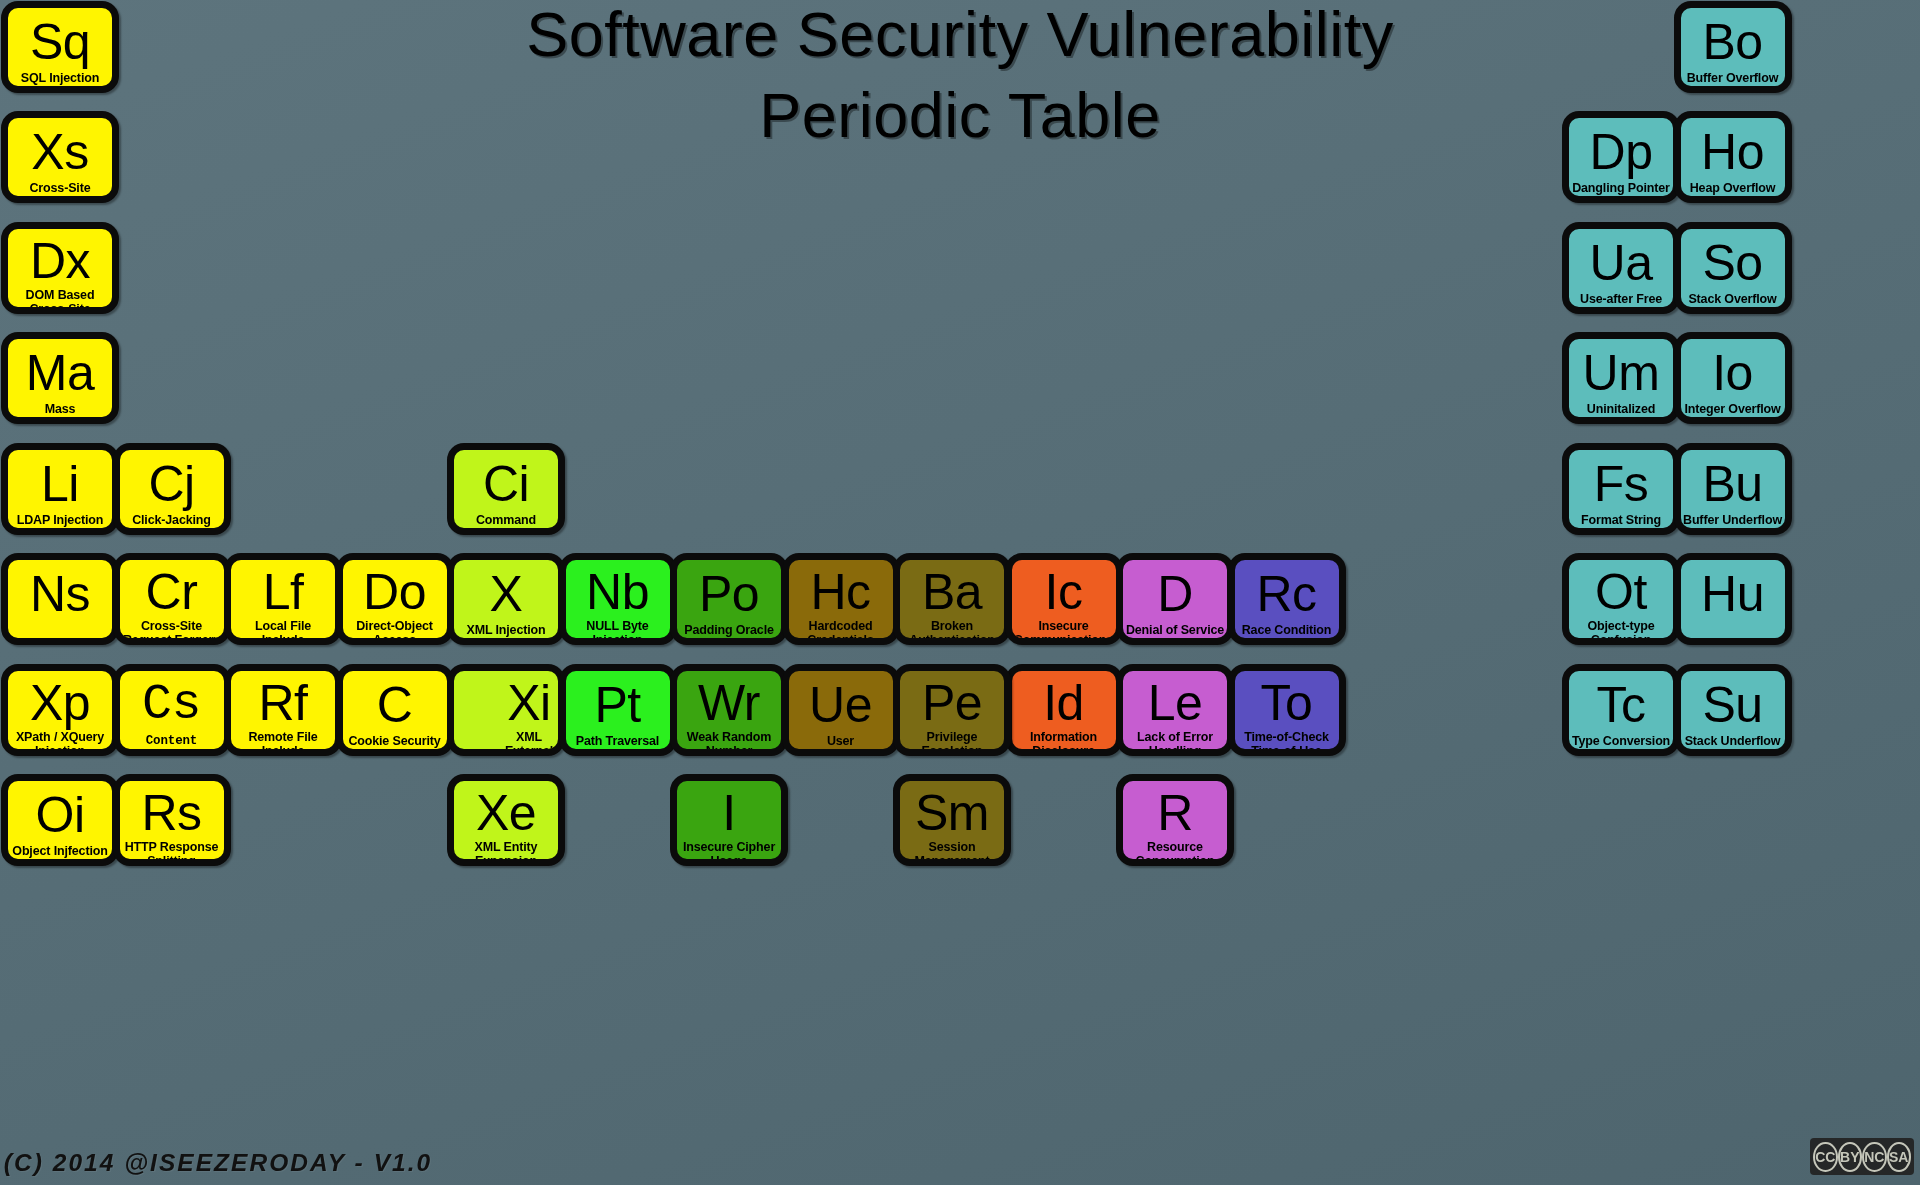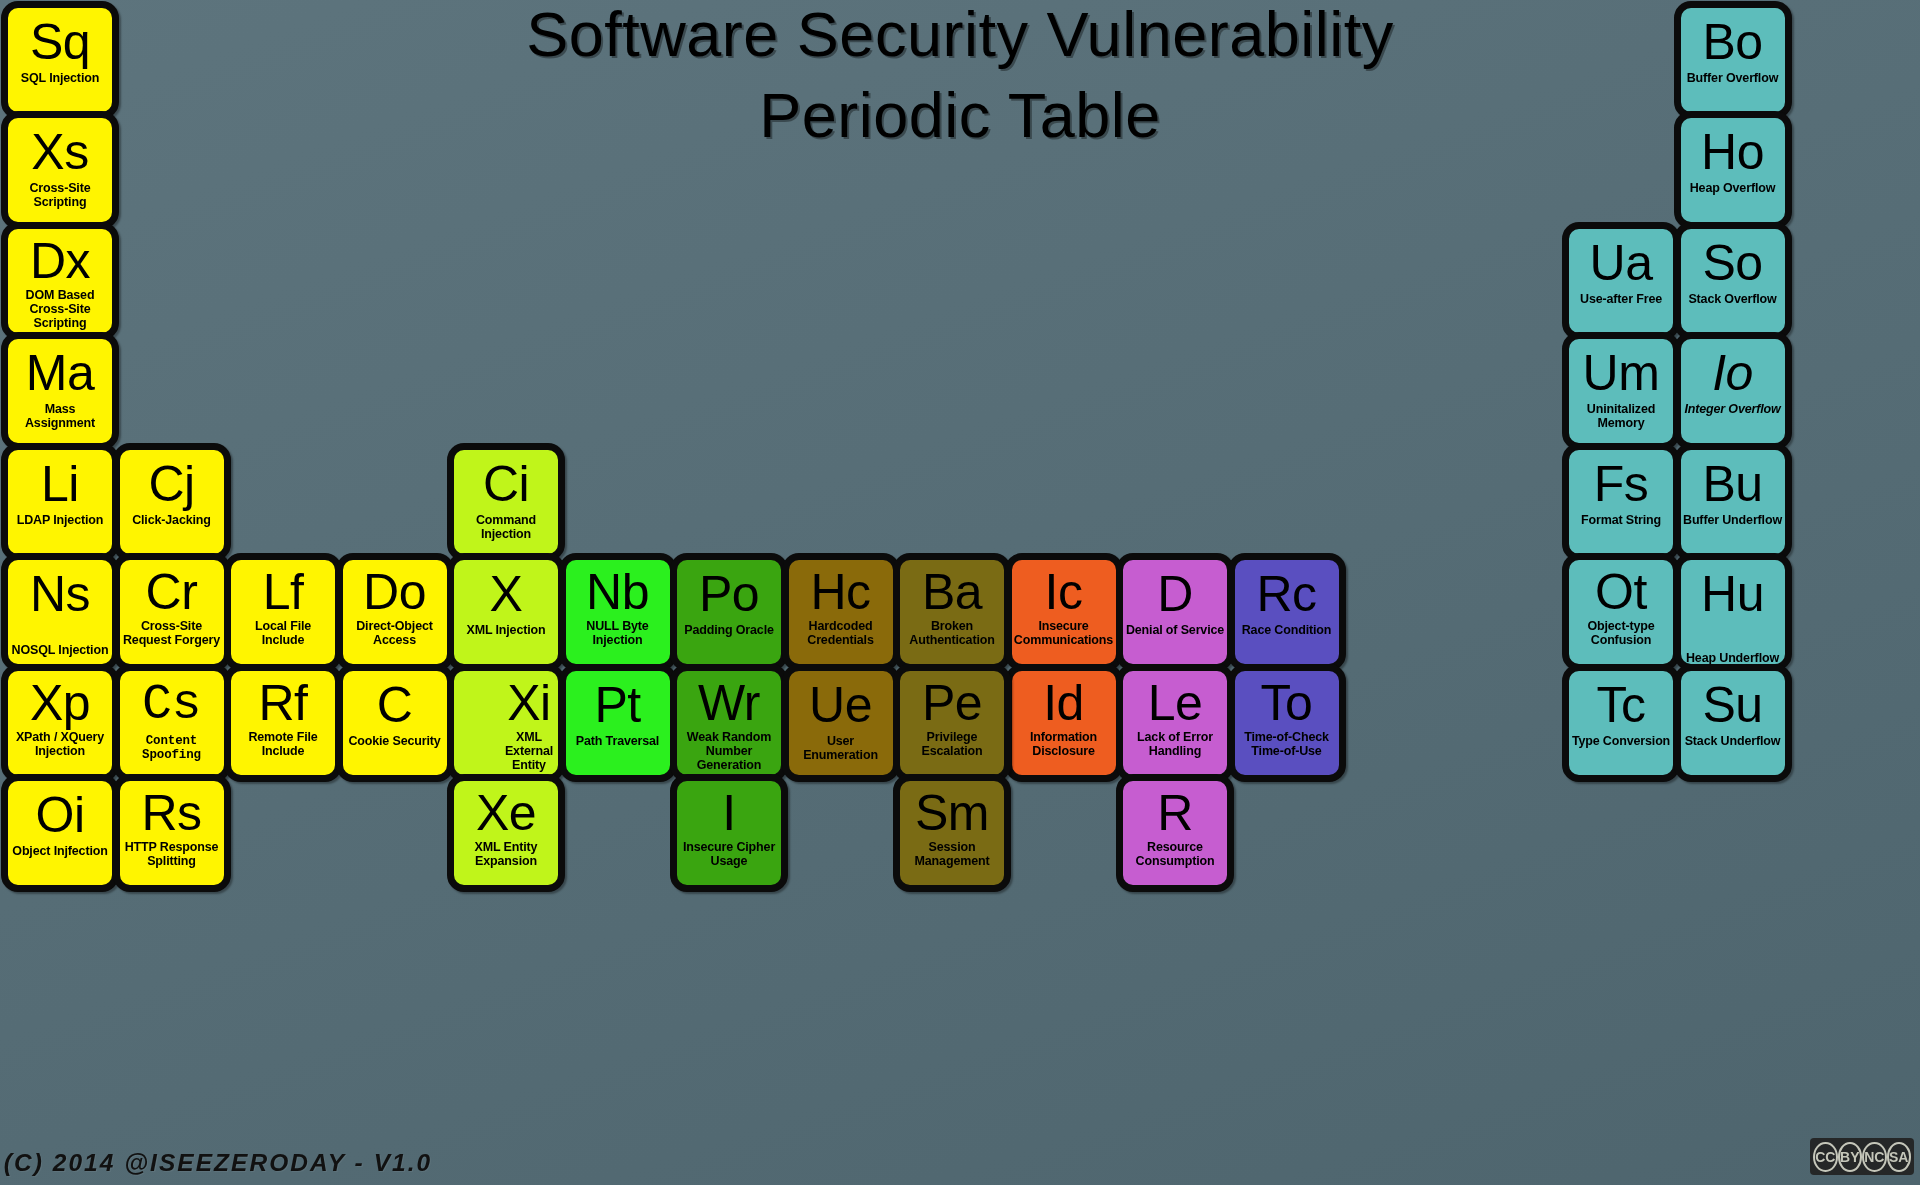--- a/index.html
+++ b/index.html
@@ -37,21 +37,21 @@
     position: absolute;
     left: 0;
     top: 0;
     width: 1920px;
     height: 1100px;
   }
 
   .cell {
     position: absolute;
     width: 118px;
-    height: 118px;
+    height: 92px;
     border: 7px solid #0b0b0b;
     border-radius: 17px;
     box-sizing: border-box;
     display: flex;
     flex-direction: column;
     align-items: center;
     justify-content: flex-start;
     overflow: hidden;
     box-shadow: 2px 2px 2px rgba(0,0,0,0.35);
   }
@@ -134,20 +134,24 @@
       <div class="nm">SQL Injection</div>
     </div>
     <div class="cell" style="left: 1673.5px; top: 0.5px; background: rgb(93, 189, 187);">
       <div class="sym">Bo</div>
       <div class="nm">Buffer Overflow</div>
     </div>
     <div class="cell" style="left: 1px; top: 111px; background: rgb(255, 245, 0);">
       <div class="sym">Xs</div>
       <div class="nm">Cross-Site Scripting</div>
     </div>
+    <div class="cell" style="left: 1562px; top: 111px; background: rgb(93, 189, 187);">
+      <div class="sym">Dp</div>
+      <div class="nm">Dangling Pointer</div>
+    </div>
     <div class="cell" style="left: 1673.5px; top: 111px; background: rgb(93, 189, 187);">
       <div class="sym">Ho</div>
       <div class="nm">Heap Overflow</div>
     </div>
     <div class="cell two" style="left: 1px; top: 221.5px; background: rgb(255, 245, 0);">
       <div class="sym">Dx</div>
       <div class="nm">DOM Based
 Cross-Site Scripting</div>
     </div>
     <div class="cell" style="left: 1562px; top: 221.5px; background: rgb(93, 189, 187);">
@@ -159,21 +163,21 @@
       <div class="nm">Stack Overflow</div>
     </div>
     <div class="cell" style="left: 1px; top: 332px; background: rgb(255, 245, 0);">
       <div class="sym">Ma</div>
       <div class="nm">Mass Assignment</div>
     </div>
     <div class="cell" style="left: 1562px; top: 332px; background: rgb(93, 189, 187);">
       <div class="sym">Um</div>
       <div class="nm">Uninitalized Memory</div>
     </div>
-    <div class="cell" style="left: 1673.5px; top: 332px; background: rgb(93, 189, 187); font-style: italic;">
+    <div class="cell" style="left: 1673.5px; top: 332px; background: rgb(93, 189, 187);">
       <div class="sym">Io</div>
       <div class="nm">Integer Overflow</div>
     </div>
     <div class="cell" style="left: 1px; top: 442.5px; background: rgb(255, 245, 0);">
       <div class="sym">Li</div>
       <div class="nm">LDAP Injection</div>
     </div>
     <div class="cell" style="left: 112.5px; top: 442.5px; background: rgb(255, 245, 0);">
       <div class="sym">Cj</div>
       <div class="nm">Click-Jacking</div>

